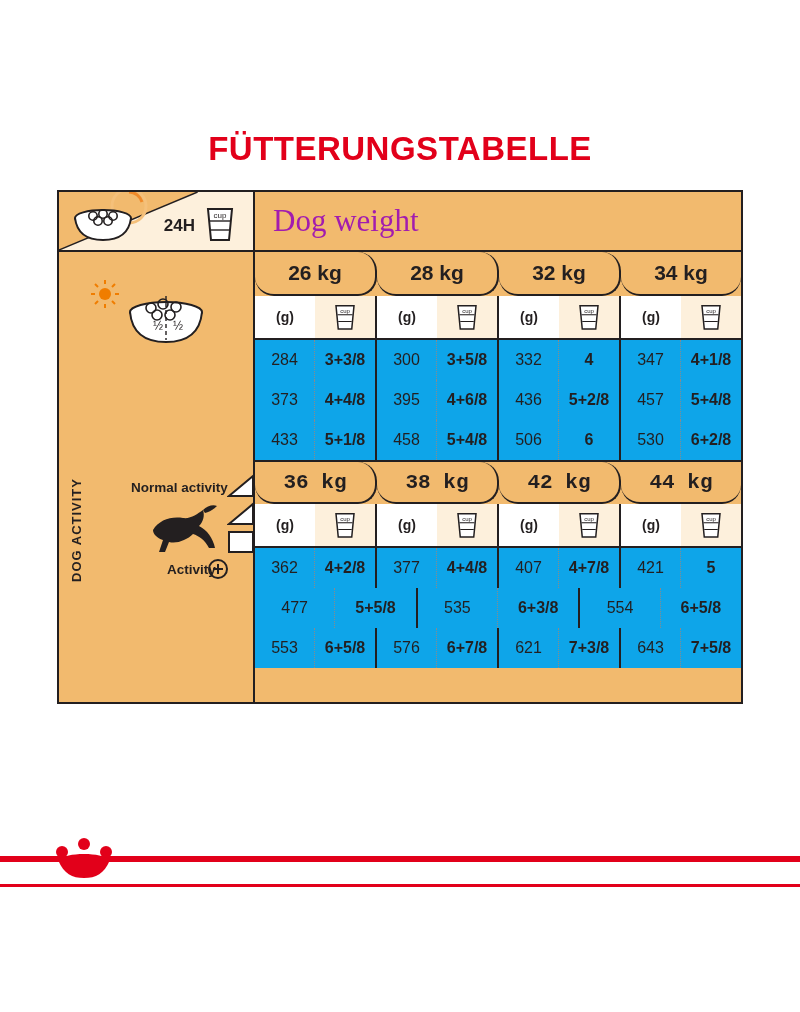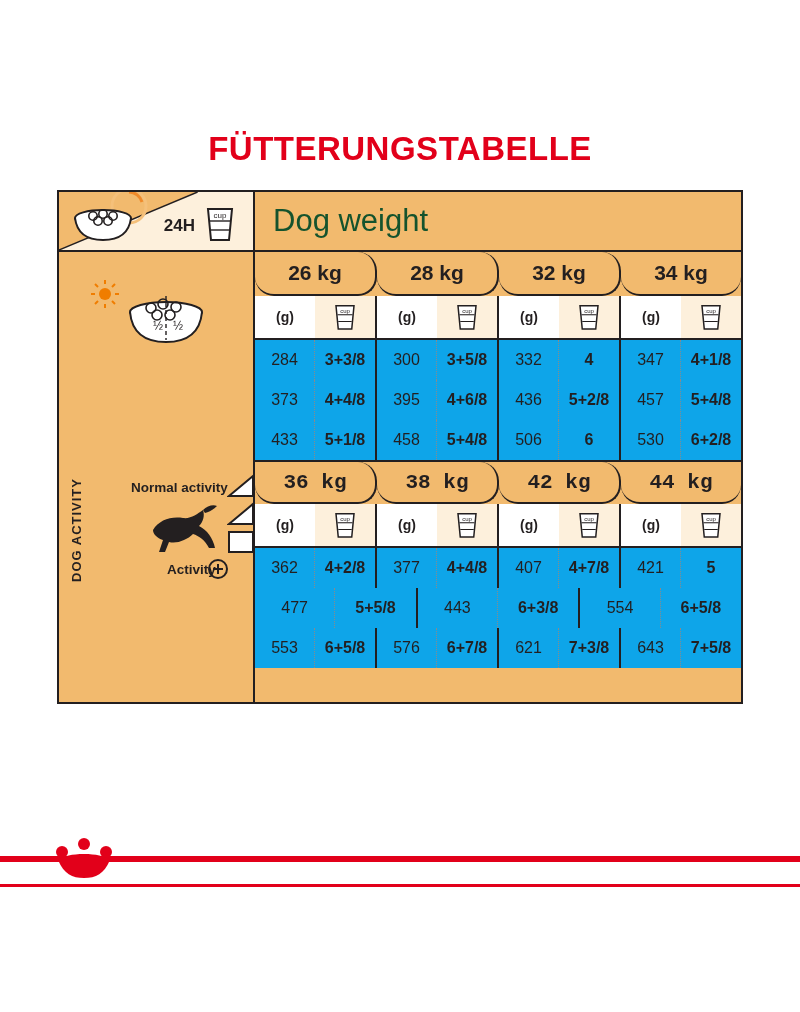--- a/index.html
+++ b/index.html
@@ -51,22 +51,23 @@
 
   
   .dogweight {
     position:absolute; top:0; left:196px;
     width: 486px; height: 60px;
     background:#f2ba6e;
     border-bottom: 2px solid #231f20;
     display:flex; align-items:center;
   }
   .dogweight span {
-    font-size: 31px; color:#14532d; padding-left: 18px;
+    font-size: 31px; color:#a21caf; padding-left: 18px;
     font-weight: normal;
+    font-family: Liberation Serif, serif;
   }
 
   
   .sidebar {
     position:absolute; top:60px; left:0;
     width:196px; height:556px;
     background:#f2ba6e;
     border-right:2px solid #231f20;
   }
   .vert-label {
@@ -425,21 +426,21 @@
               <div class="d-g">421</div>
               <div class="d-cup">5</div>
             </div>
         </div>
         <div class="drow">
           <div class="dcell">
               <div class="d-g">477</div>
               <div class="d-cup">5+5/8</div>
             </div>
           <div class="dcell">
-              <div class="d-g">443</div>
+              <div class="d-g">535</div>
               <div class="d-cup">6+3/8</div>
             </div>
           <div class="dcell">
               <div class="d-g">554</div>
               <div class="d-cup">6+5/8</div>
             </div>
         </div>
         <div class="drow">
           <div class="dcell">
               <div class="d-g">553</div>

